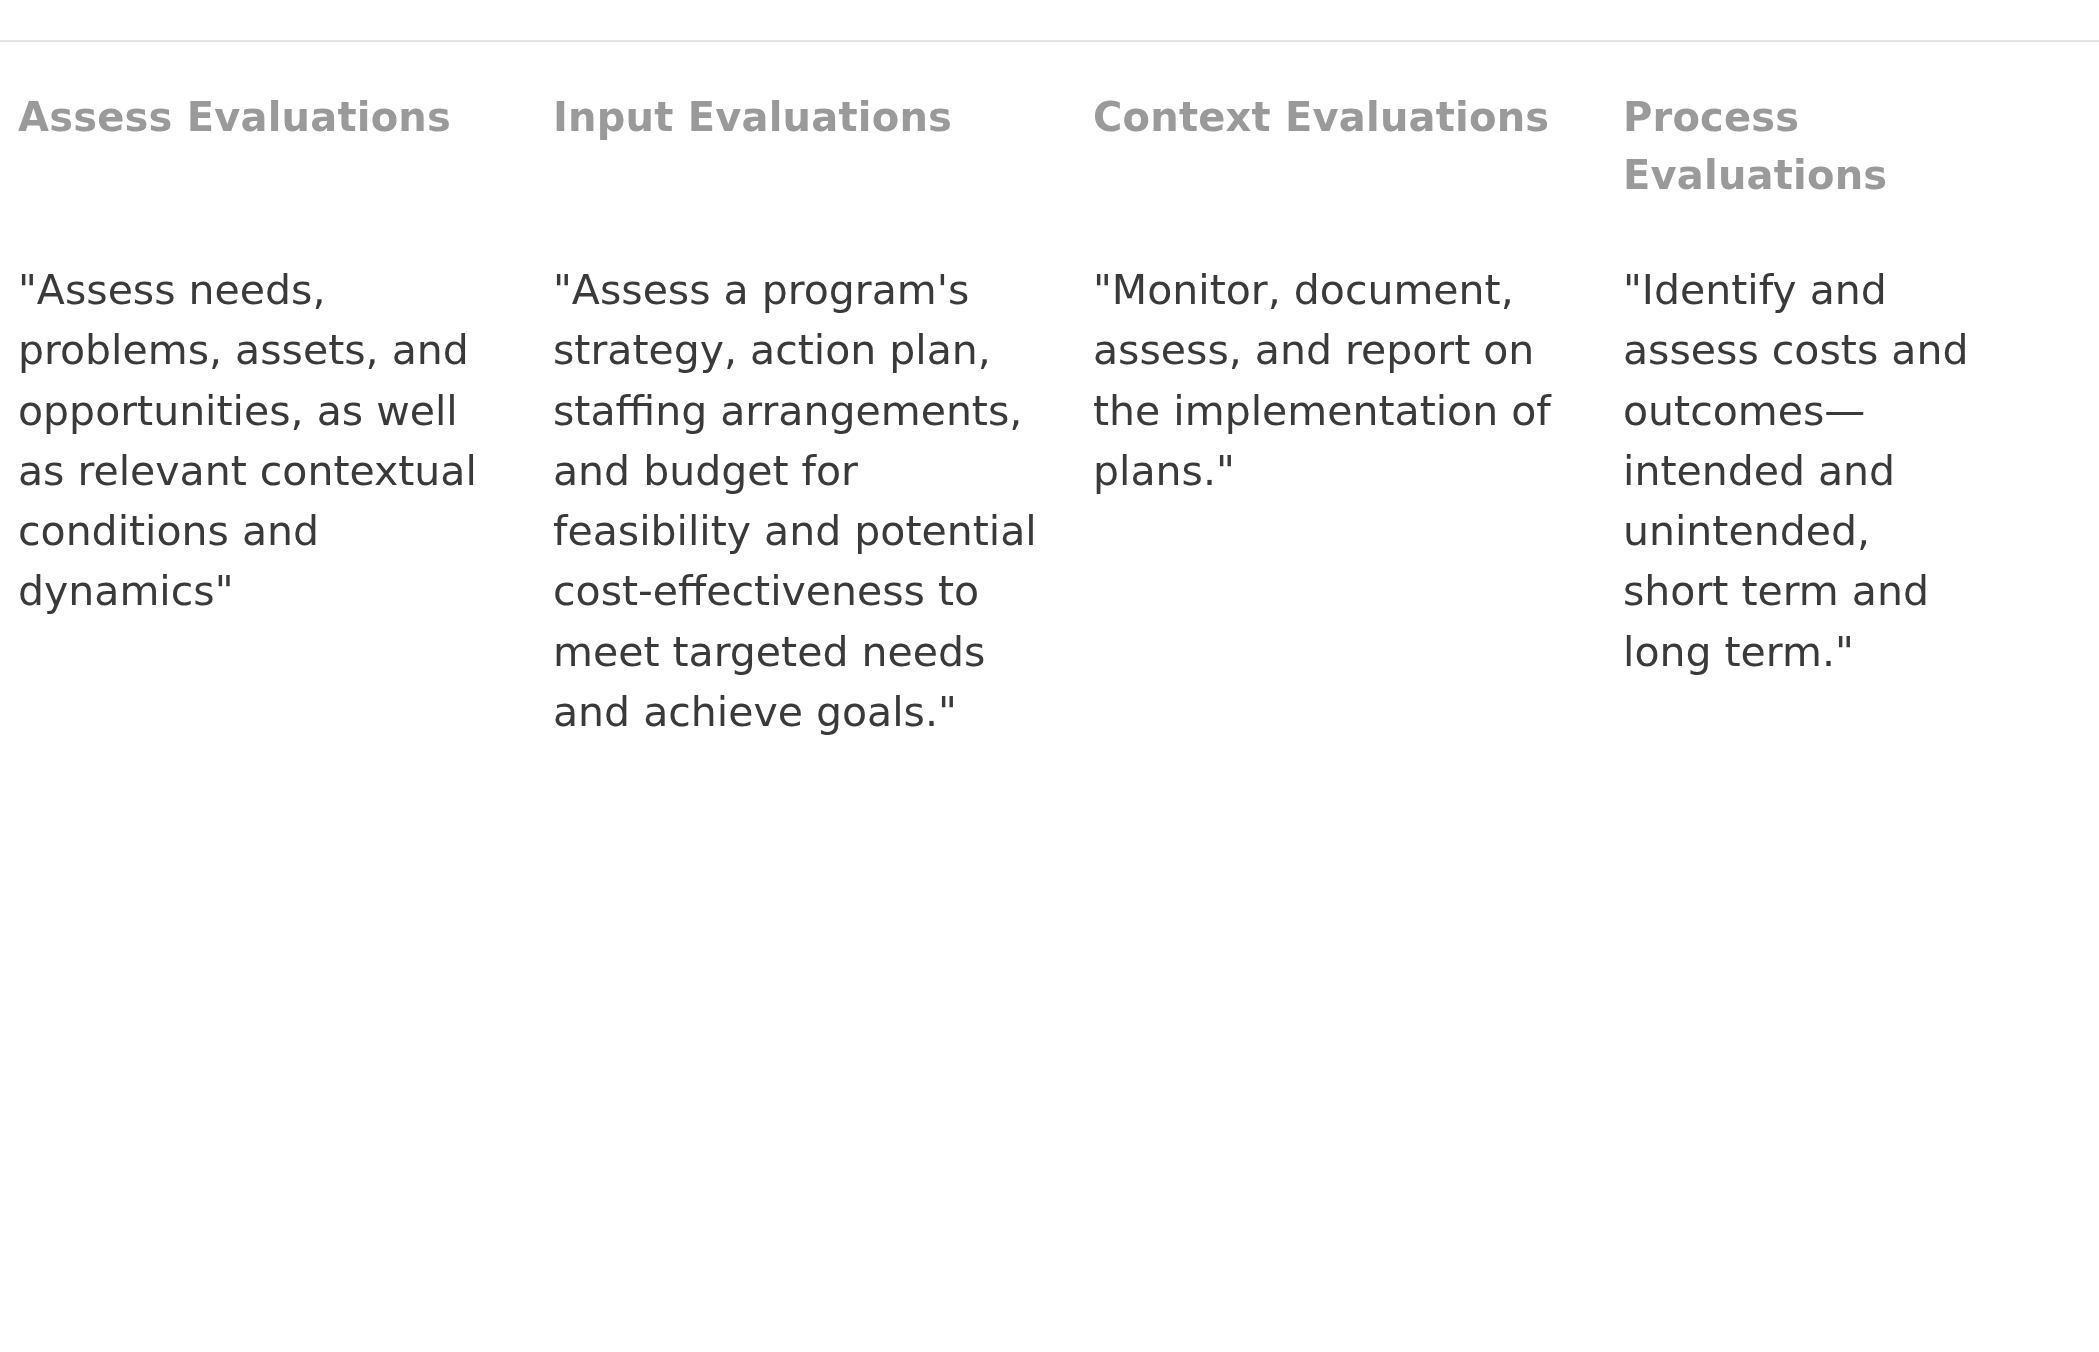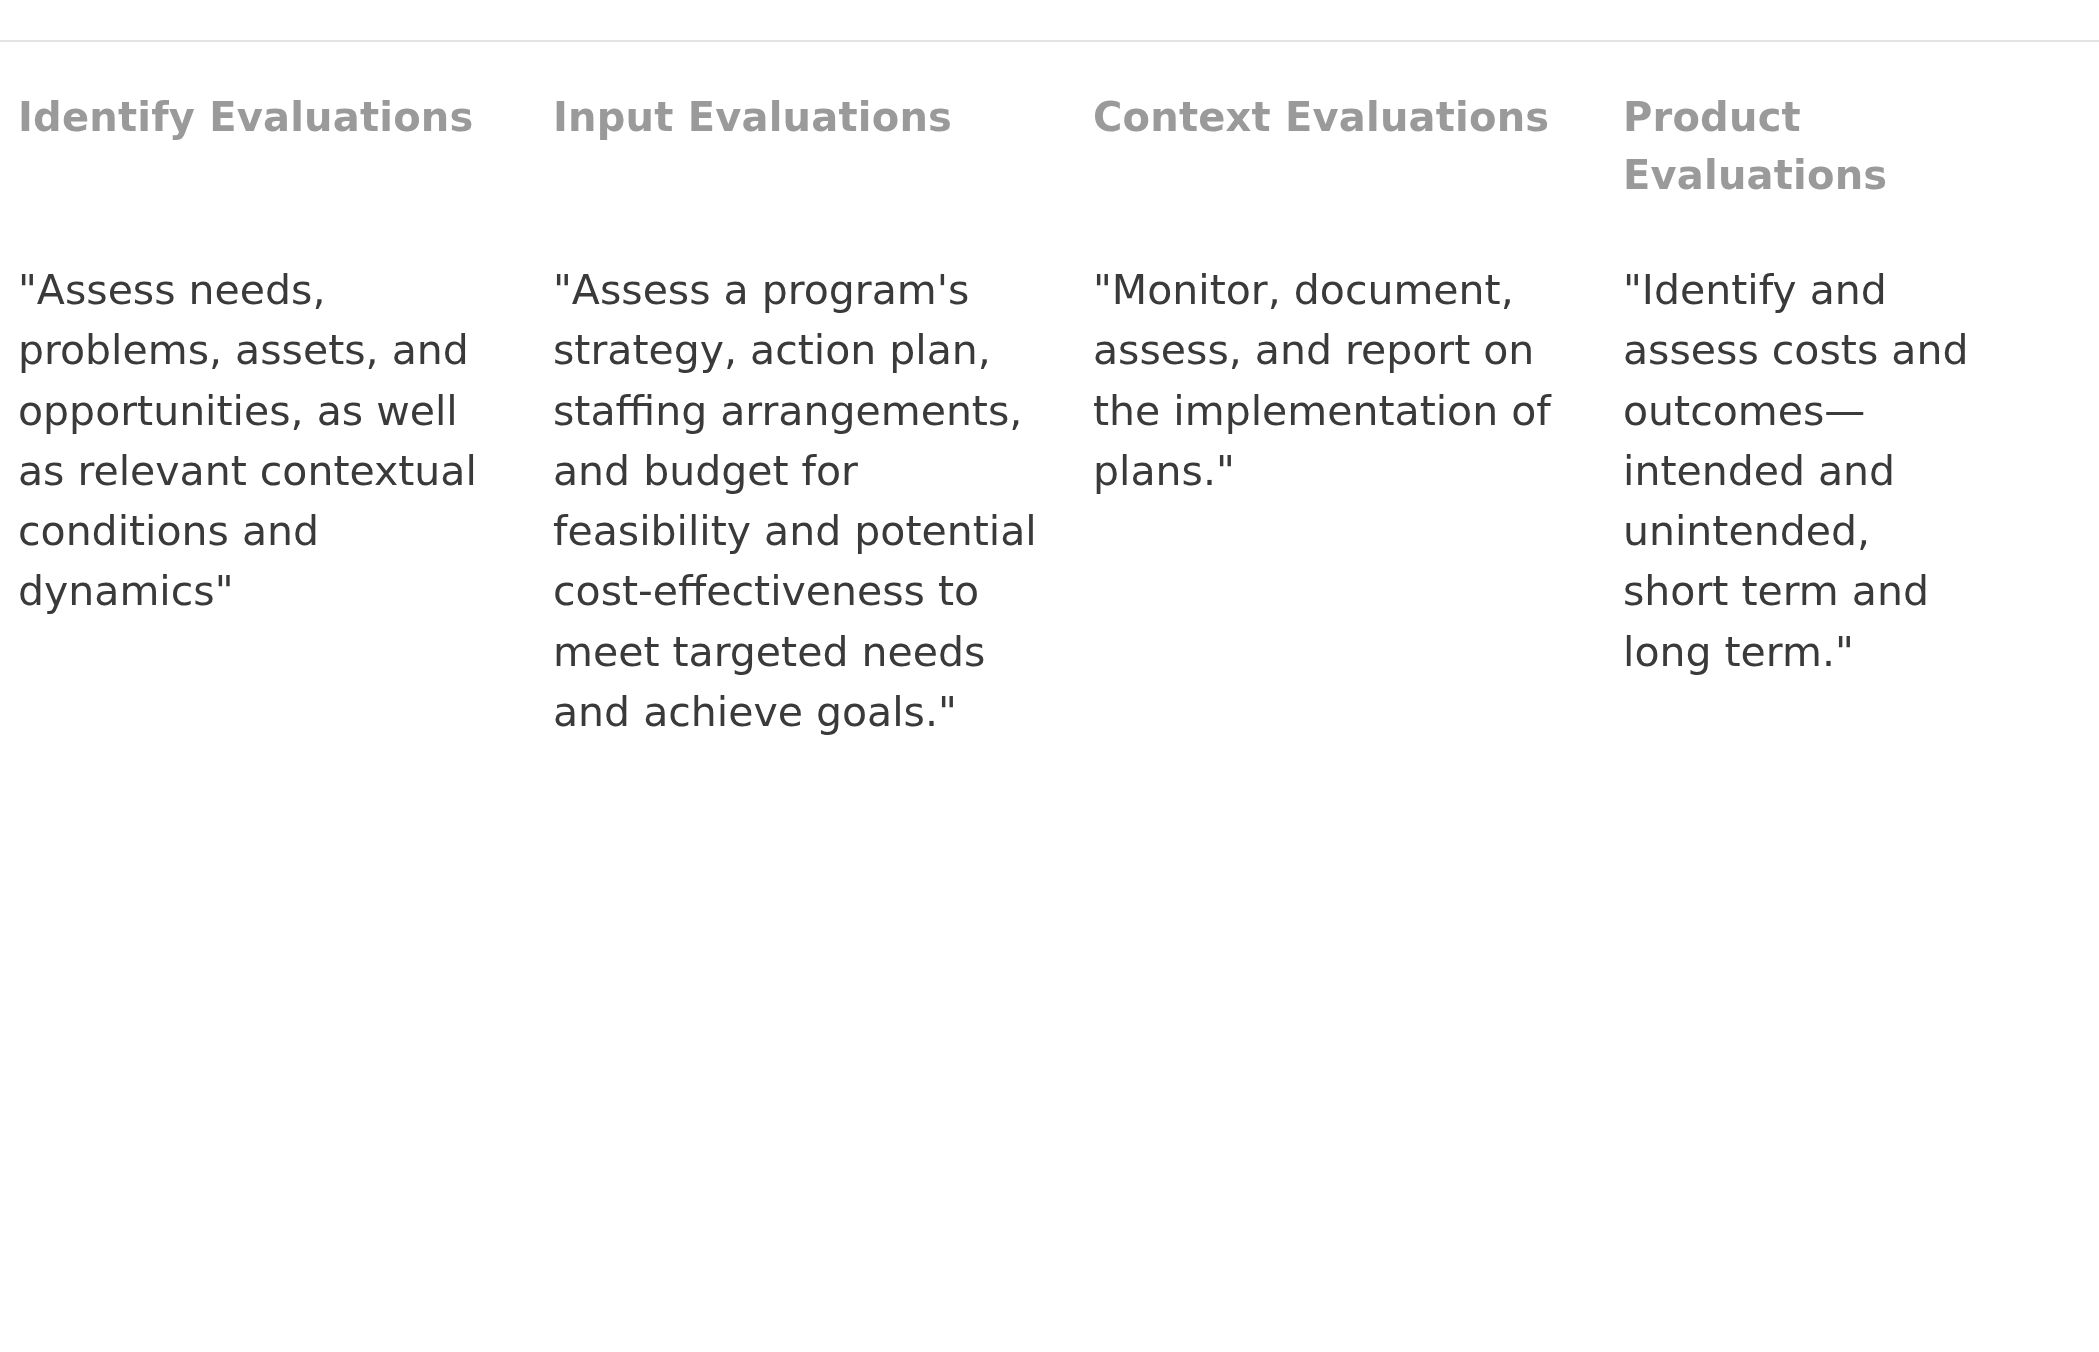--- a/index.html
+++ b/index.html
@@ -81,30 +81,30 @@
     <table class="compare">
       <colgroup>
         <col class="c1">
           <col class="c2">
           <col class="c3">
           <col class="c4">
       </colgroup>
       <thead>
         <tr>
           <th>
-            <span class="cell-text">Identify Evaluations</span>
+            <span class="cell-text">Assess Evaluations</span>
           </th>
           <th>
             <span class="cell-text">Input Evaluations</span>
           </th>
           <th>
             <span class="cell-text">Context Evaluations</span>
           </th>
           <th>
-            <span class="cell-text">Product Evaluations</span>
+            <span class="cell-text">Process Evaluations</span>
           </th>
         </tr>
       </thead>
       <tbody>
         <tr>
           <td>
             <span class="cell-text">"Assess needs, problems, assets, and opportunities, as well as relevant contextual conditions and dynamics"</span>
           </td>
           <td>
             <span class="cell-text">"Assess a program's strategy, action plan, staffing arrangements, and budget for feasibility and potential cost-effectiveness to meet targeted needs and achieve goals."</span>

